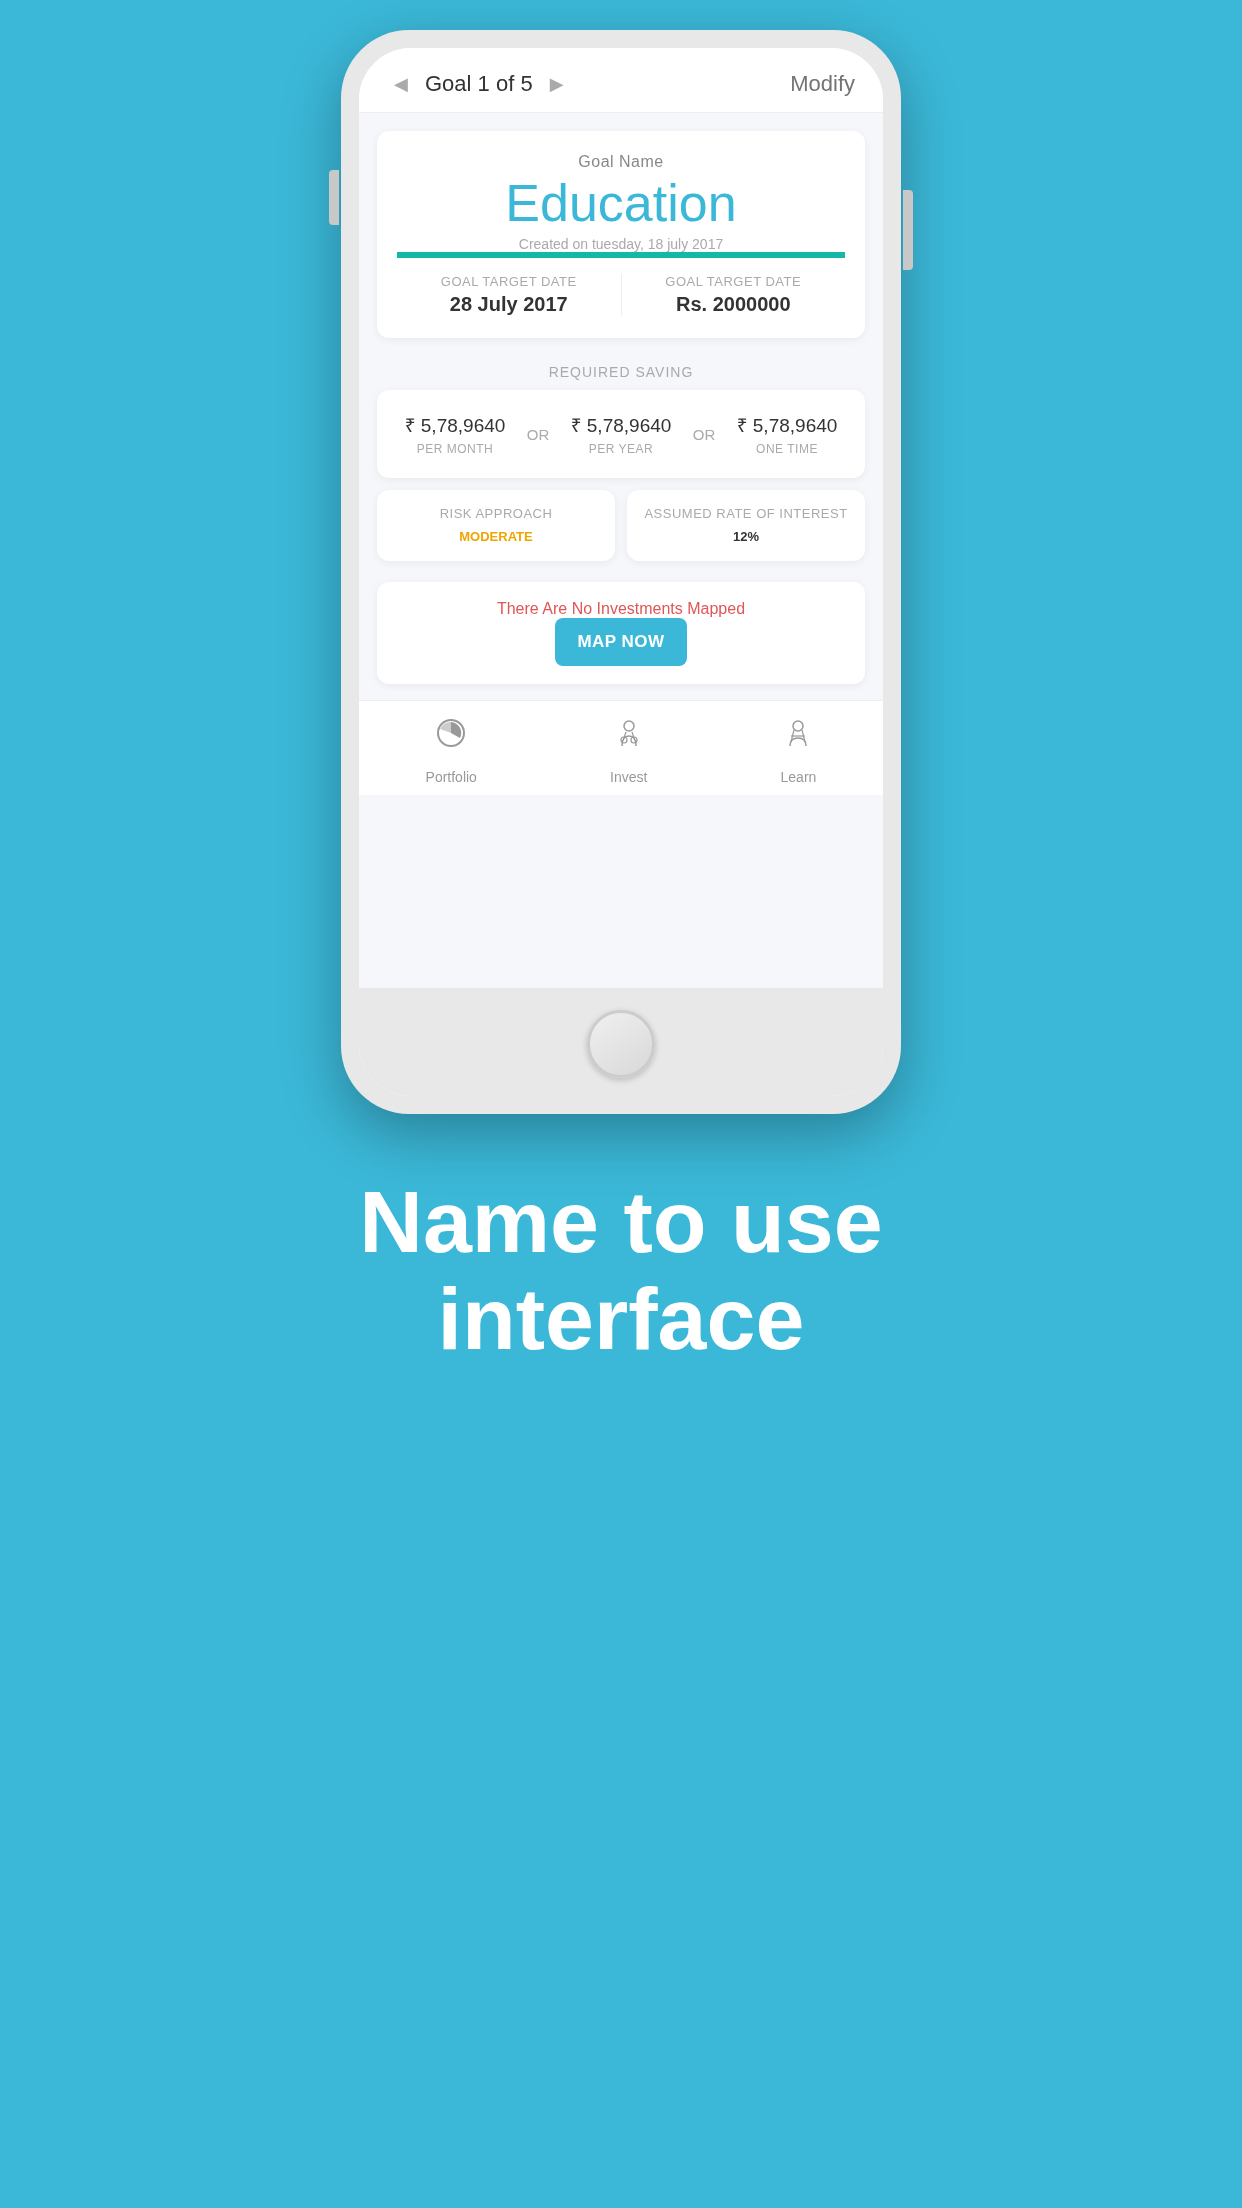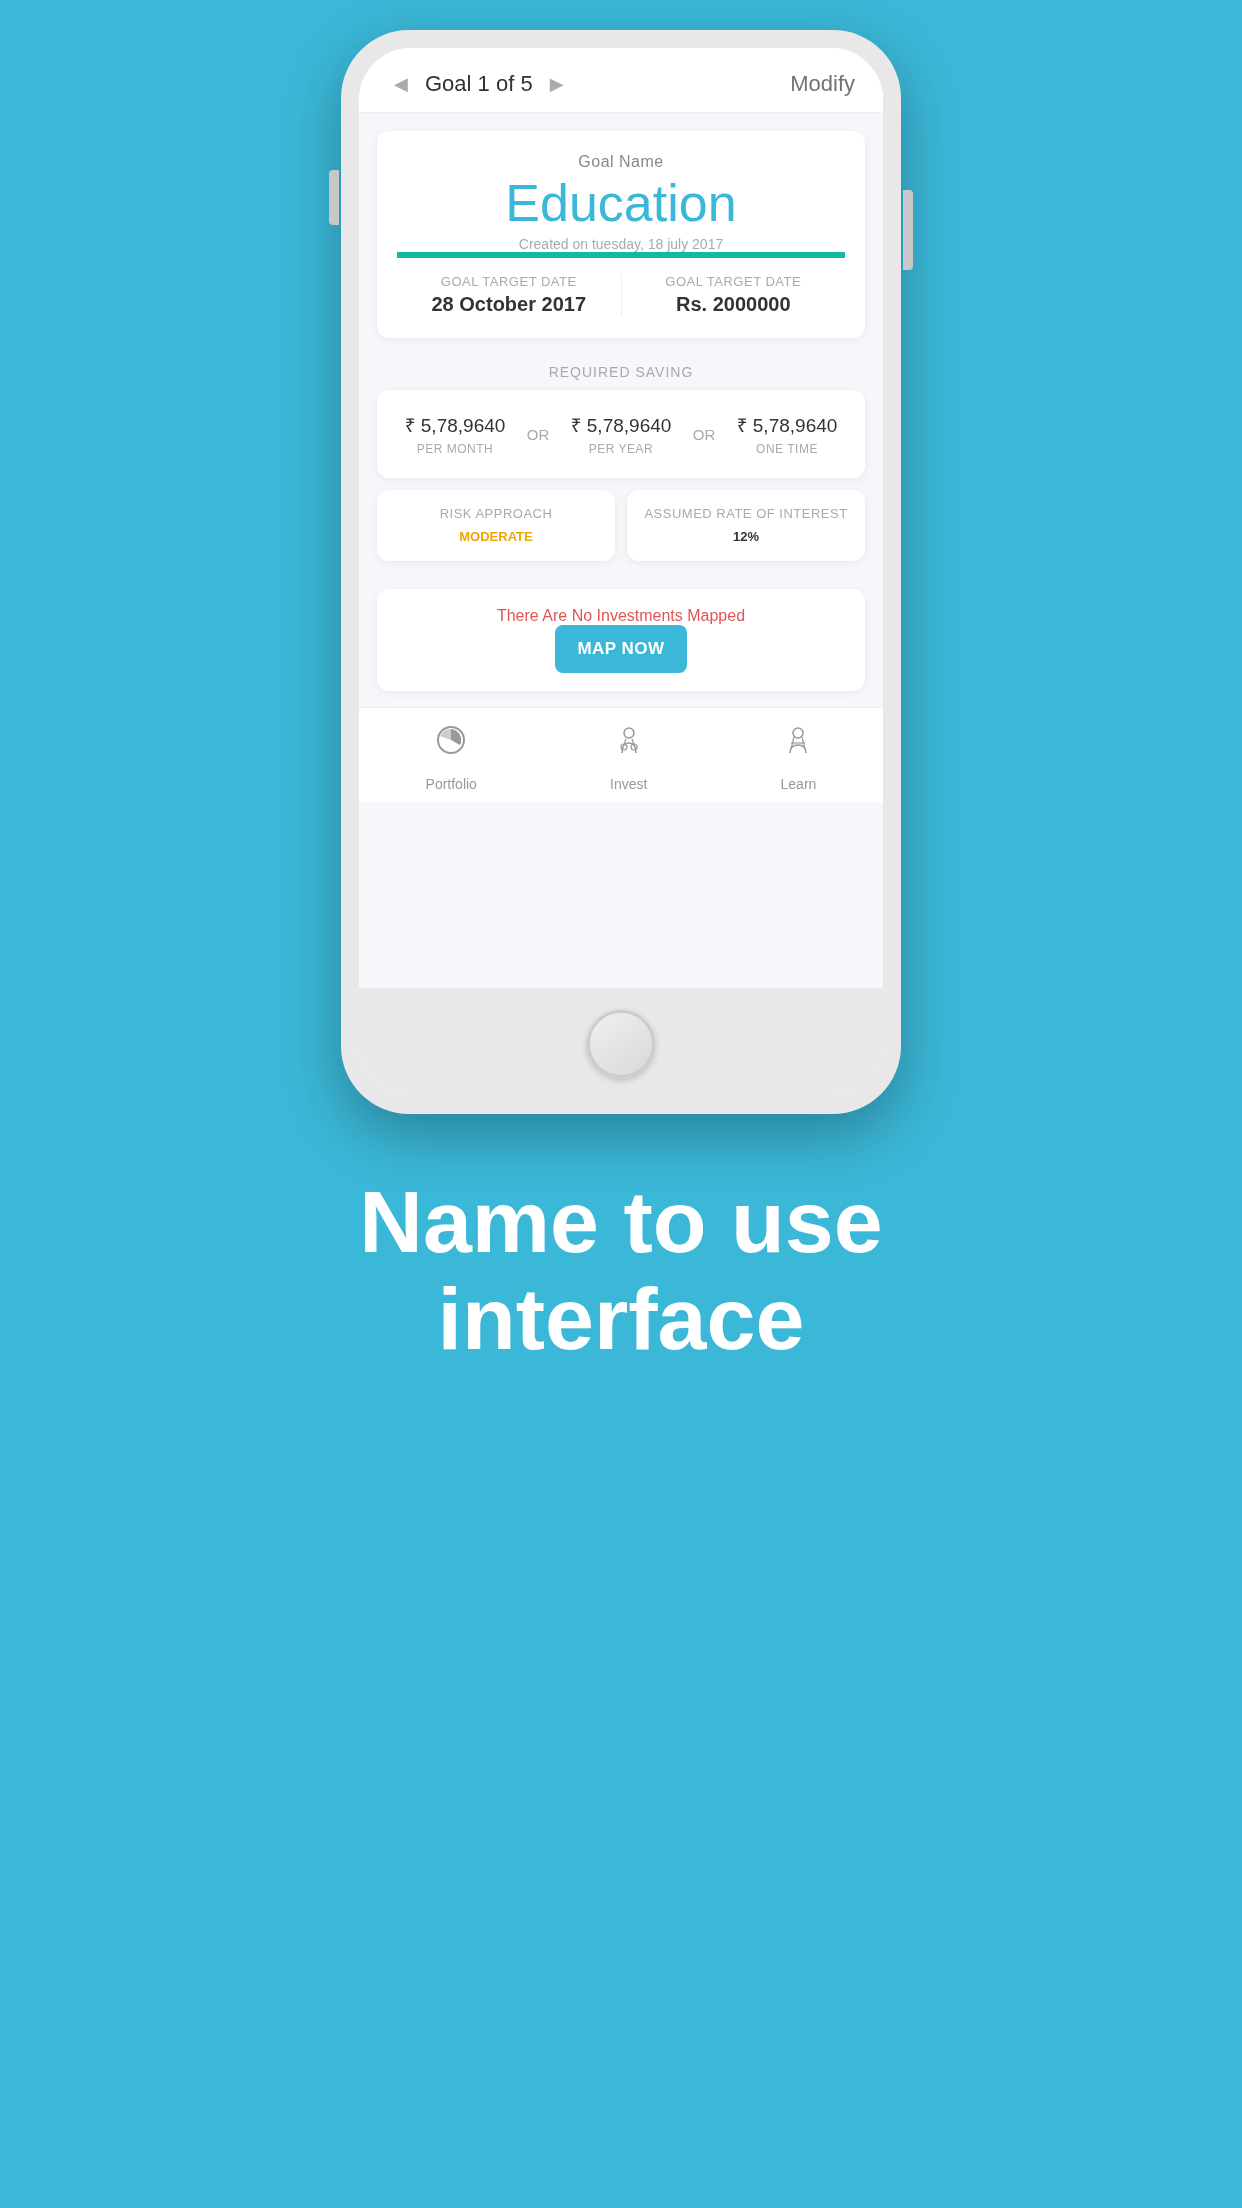--- a/index.html
+++ b/index.html
@@ -216,21 +216,21 @@
       font-size: 12px;
       color: #aaa;
       letter-spacing: 0.5px;
       text-transform: uppercase;
       margin-top: 4px;
     }
 
     
     .info-cards {
       display: flex;
-      margin: 0 18px 28px;
+      margin: 0 18px 21px;
       gap: 12px;
     }
 
     .info-card {
       flex: 1;
       background: #fff;
       border-radius: 12px;
       padding: 16px 12px;
       box-shadow: 0 2px 8px rgba(0,0,0,0.06);
       text-align: center;
@@ -380,21 +380,21 @@
         </div>
 
         <div class="goal-card">
           <div class="goal-name-label">Goal Name</div>
           <div class="goal-name-value">Education</div>
           <div class="goal-created">Created on tuesday, 18 july 2017</div>
 
           <div class="goal-dates">
             <div class="goal-date-col">
               <span class="goal-date-label">GOAL TARGET DATE</span>
-              <span class="goal-date-value">28 October 2017</span>
+              <span class="goal-date-value">28 July 2017</span>
             </div>
             <div class="goal-date-col">
               <span class="goal-date-label">GOAL TARGET DATE</span>
               <span class="goal-date-value">Rs. 2000000</span>
             </div>
           </div>
         </div>
 
         <div class="section-label">REQUIRED SAVING</div>
 

